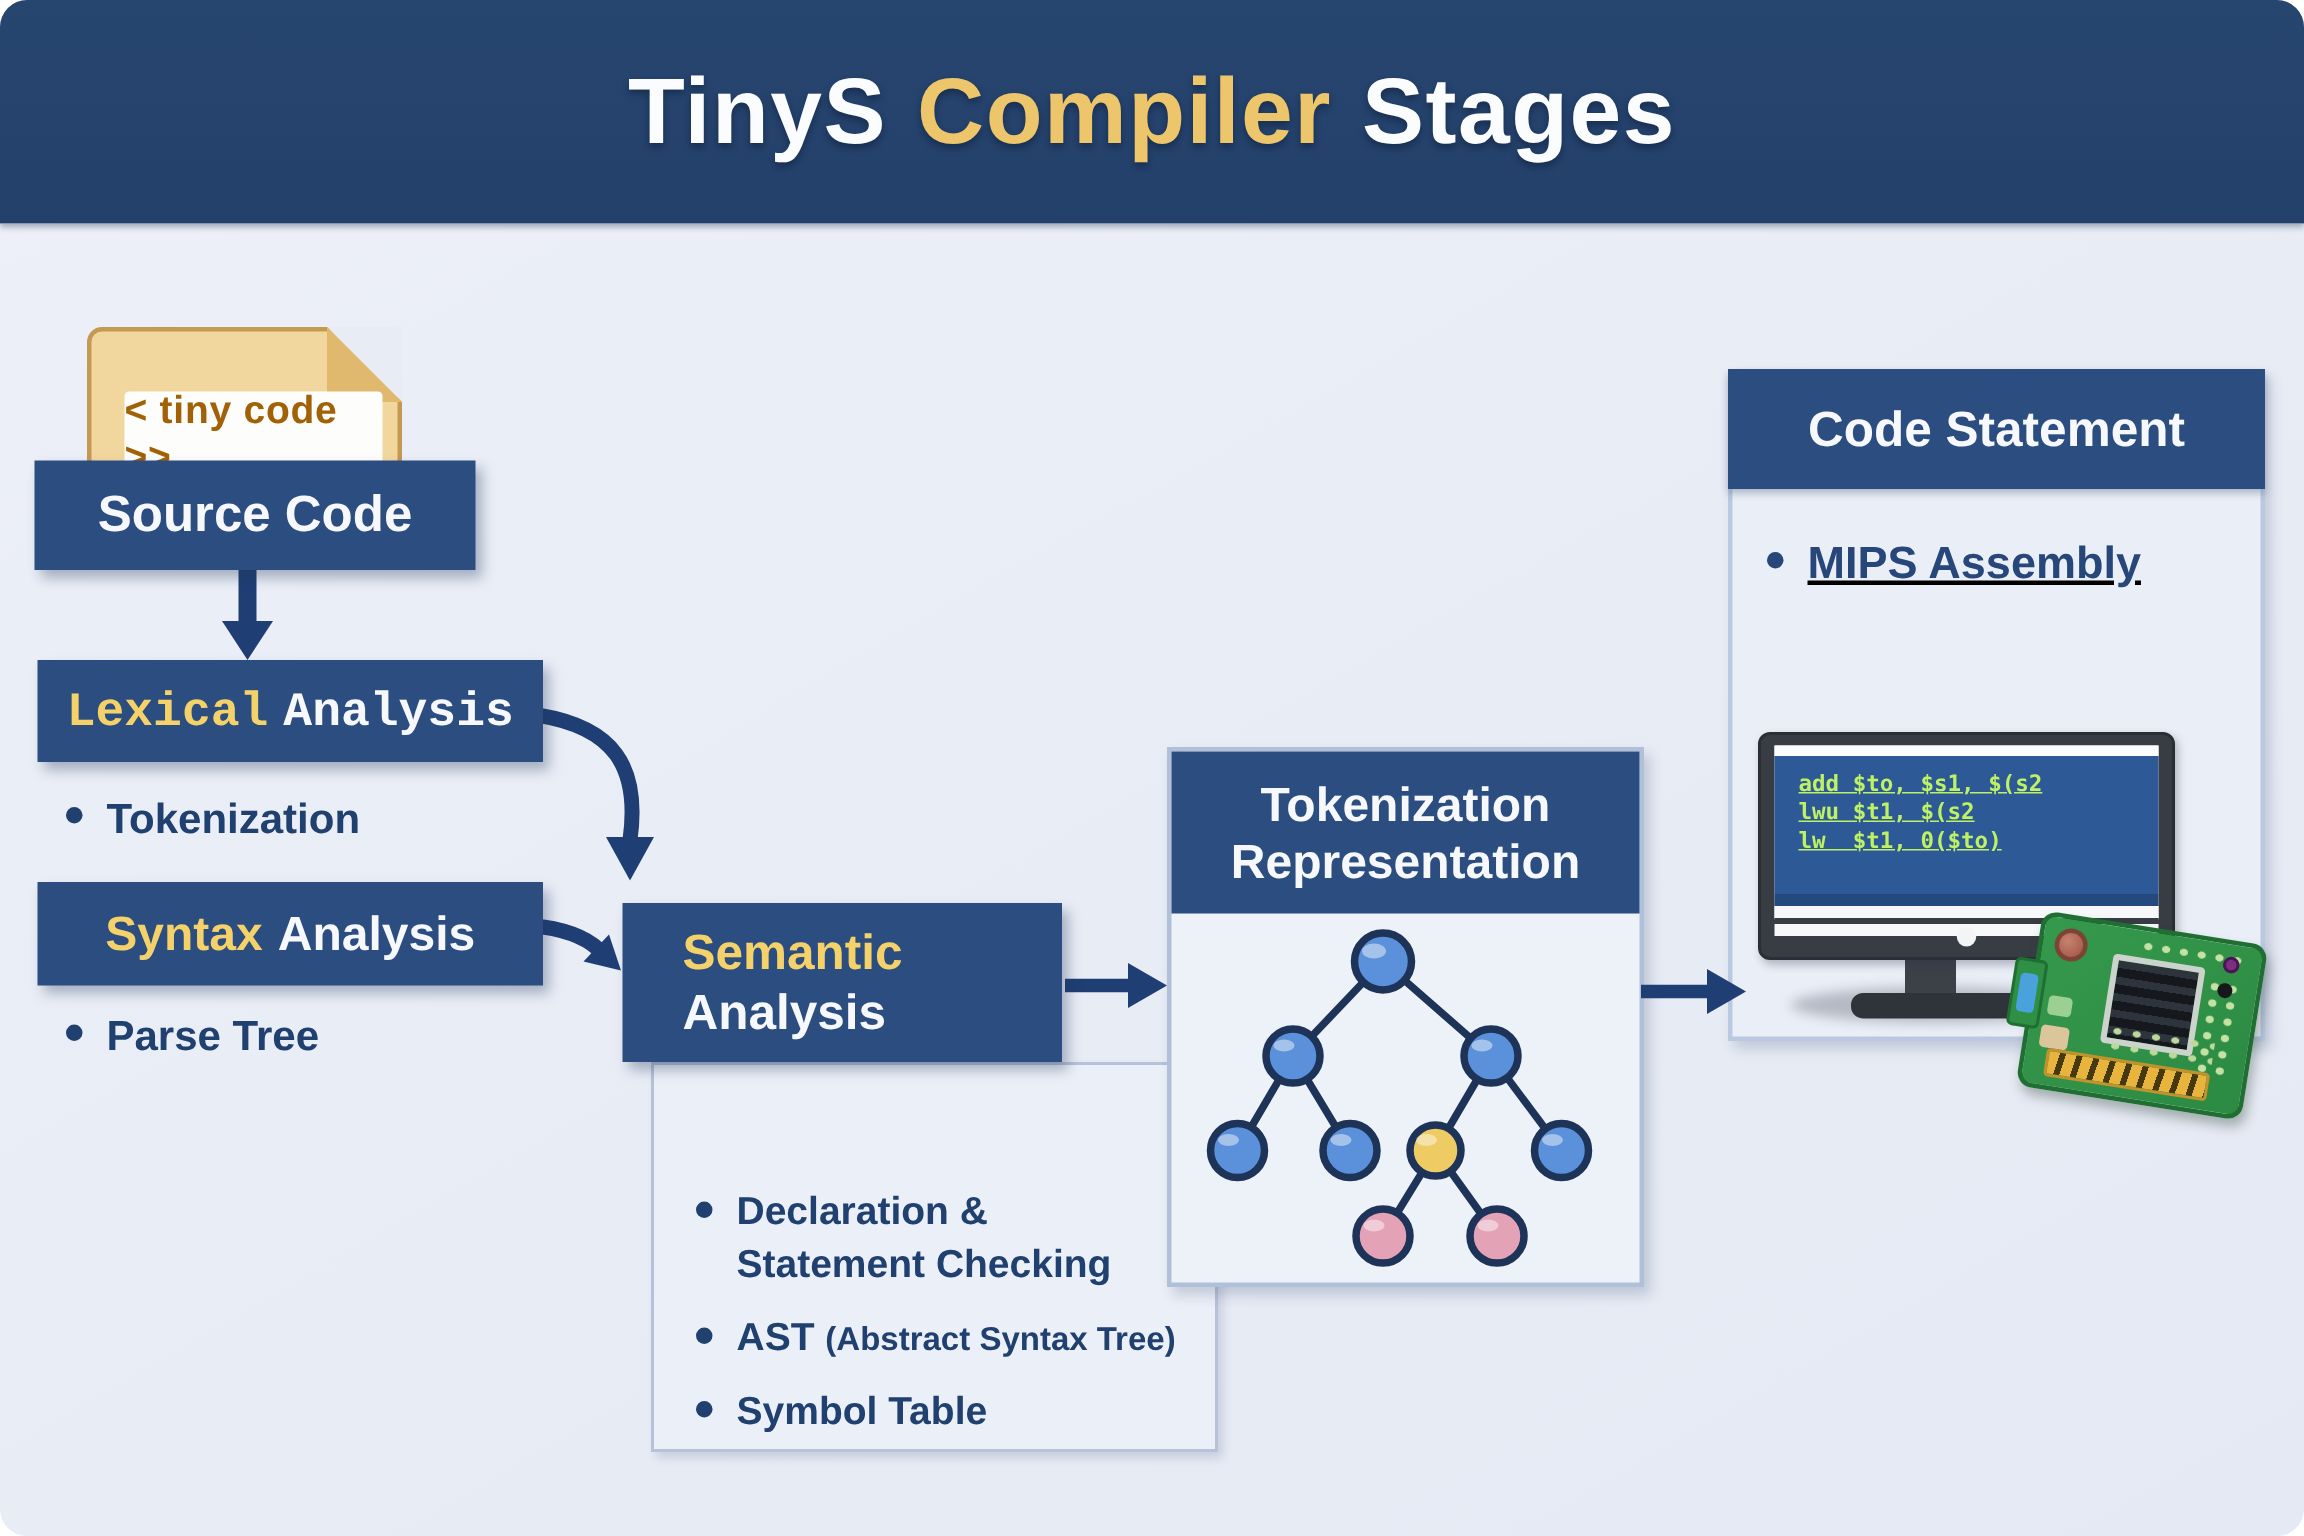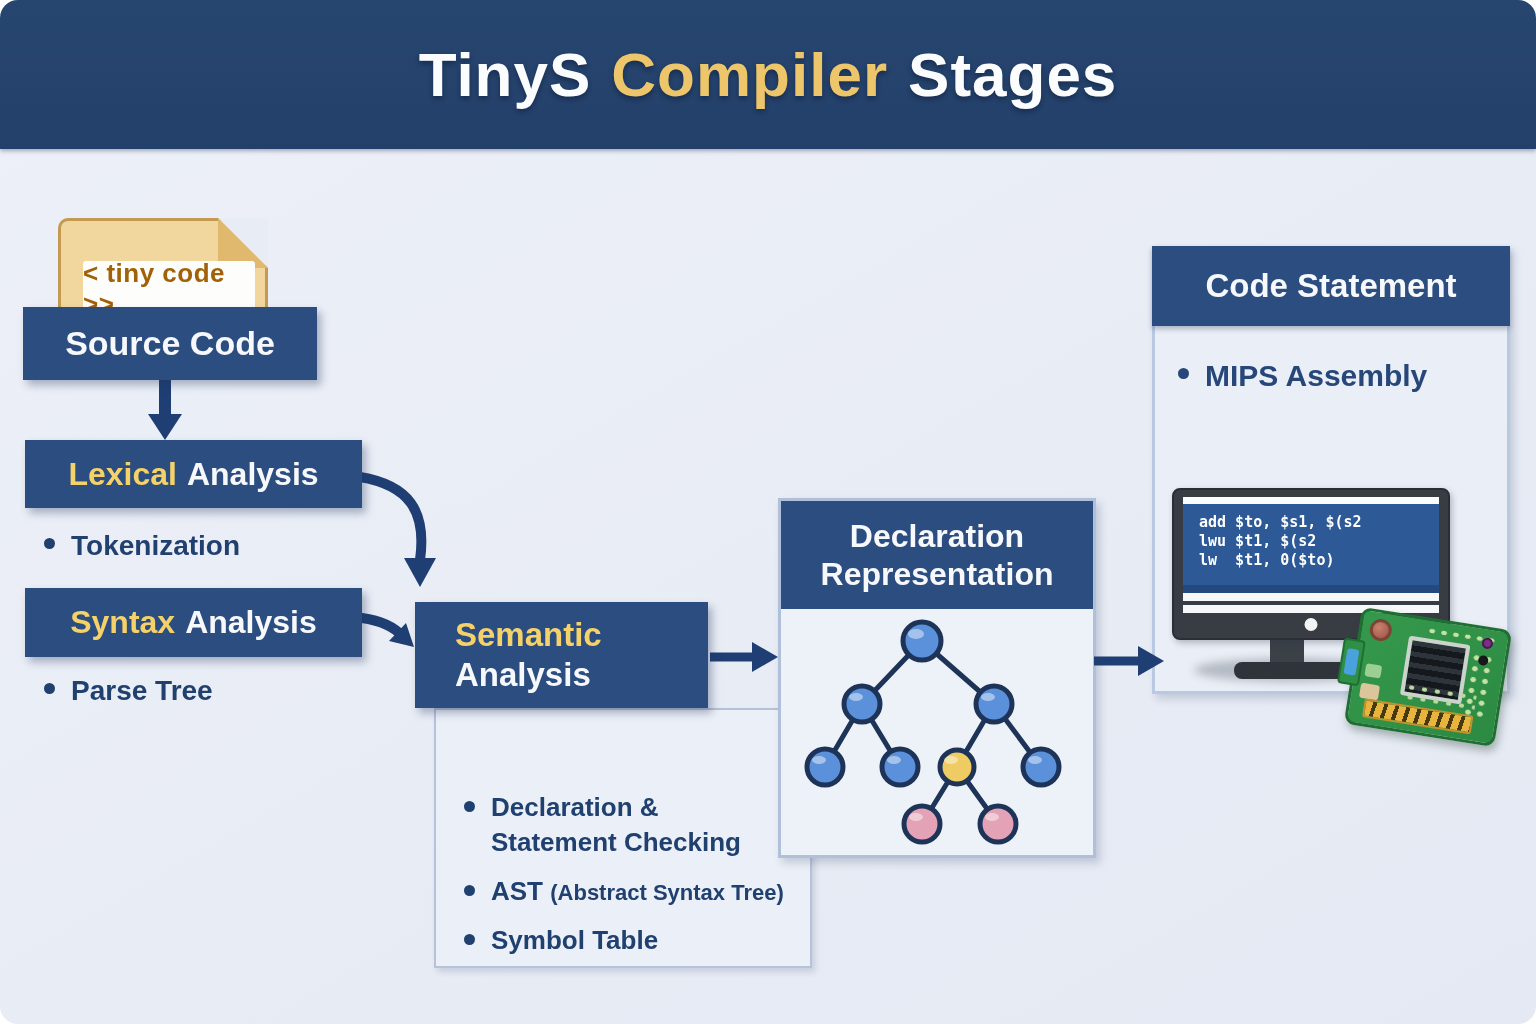--- a/index.html
+++ b/index.html
@@ -49,21 +49,21 @@
     border-radius:0 0 0 8px;
   }
   .paper .band{
     position:absolute;left:22px;top:40px;width:172px;height:56px;
     background:#fdfdfc;display:flex;align-items:center;justify-content:center;
     border-radius:3px;
   }
   .paper .band span{font-size:26px;font-weight:800;color:#a16207;letter-spacing:.5px;}
   
   .box-source{left:23px;top:307px;width:294px;height:73px;font-size:34px;}
-  .box-lexical{left:25px;top:440px;width:337px;height:68px;font-size:32px;}
+  .box-lexical{left:25px;top:440px;width:337px;height:68px;font-size:32px;font-family:Liberation Mono, monospace;}
   .box-syntax{left:25px;top:588px;width:337px;height:69px;font-size:32px;}
   .bullet-row{
     position:absolute;display:flex;align-items:flex-start;gap:16px;z-index:6;
   }
   .bullet-row .dot{
     width:11px;height:11px;border-radius:50%;background:#20406f;flex:0 0 auto;
     margin-top:11px;
   }
   .bullet-row .btxt{
     font-weight:800;color:#20406f;font-size:28px;line-height:1.35;
@@ -108,35 +108,35 @@
     background:#eaeef6;border:3px solid #b9c9e2;
     box-shadow:4px 5px 8px rgba(50,70,110,.20);
     z-index:2;
   }
   .cg-header{
     position:absolute;left:-3px;top:-3px;width:358px;height:80px;
     background:#2b4d80;display:flex;align-items:center;justify-content:center;
     box-shadow:0 3px 5px rgba(30,50,90,.3);
   }
   .cg-header span{color:#f6f8fb;font-weight:800;font-size:33px;}
-  .row-mips{left:1178px;top:356px;}
+  .row-mips{left:1178px;top:356px;text-decoration:underline;}
   .row-mars{left:1178px;top:415px;}
   .row-mips .btxt,.row-mars .btxt{font-size:30px;color:#27477a;}
   .row-mips .dot,.row-mars .dot{background:#27477a;margin-top:12px;}
   
   .monitor{position:absolute;left:1172px;top:488px;width:278px;height:152px;
     background:#383d44;border-radius:8px;border:2px solid #2b2f35;z-index:6;
     box-shadow:2px 3px 6px rgba(40,50,70,.3);}
   .screen{position:absolute;left:9px;top:7px;width:256px;height:116px;background:#fff;}
   .screen .titlebar{height:7px;background:#fbfcfd;}
   .screen .code-area{
-    height:81px;background:#2d5a96;color:#ffffff;
+    height:92px;background:#2d5a96;color:#bef264;
     font-family:"DejaVu Sans Mono","Liberation Mono",monospace;
     font-weight:700;font-size:15px;line-height:19px;
-    padding:9px 0 0 16px;white-space:pre;
+    padding:9px 0 0 16px;white-space:pre;text-decoration:underline;
   }
   .screen .darkband{height:8px;background:#24497e;}
   .screen .wbar1{height:8px;background:#f6f8fa;}
   .screen .gap{height:4px;background:#383d44;}
   .screen .wbar2{height:8px;background:#f6f8fa;}
   .chin-dot{position:absolute;left:50%;bottom:7px;transform:translateX(-50%);
     width:13px;height:13px;border-radius:50%;background:#f2f4f6;}
   .stand-neck{position:absolute;left:1270px;top:638px;width:34px;height:28px;
     background:#3c4148;z-index:5;}
   .stand-base{position:absolute;left:1234px;top:662px;width:124px;height:17px;
@@ -260,21 +260,21 @@
       <span class="btxt">Symbol Table</span>
     </div>
   </div>
   <div class="stage-box box-semantic">
     <span class="hl">Semantic</span>
     <span class="wt">Analysis</span>
   </div>
 
   <div class="ir-container">
     <div class="ir-header">
-      <span>Declaration Representation</span>
+      <span>Tokenization Representation</span>
     </div>
     <svg class="tree-svg" width="312" height="246" viewBox="0 0 312 246">
       <g stroke="#1d3358" stroke-width="5" stroke-linecap="round">
         <line x1="141" y1="32" x2="81" y2="95"></line>
         <line x1="141" y1="32" x2="213" y2="95"></line>
         <line x1="81" y1="95" x2="44" y2="158"></line>
         <line x1="81" y1="95" x2="119" y2="158"></line>
         <line x1="213" y1="95" x2="176" y2="158"></line>
         <line x1="213" y1="95" x2="260" y2="158"></line>
         <line x1="176" y1="158" x2="141" y2="215"></line>

